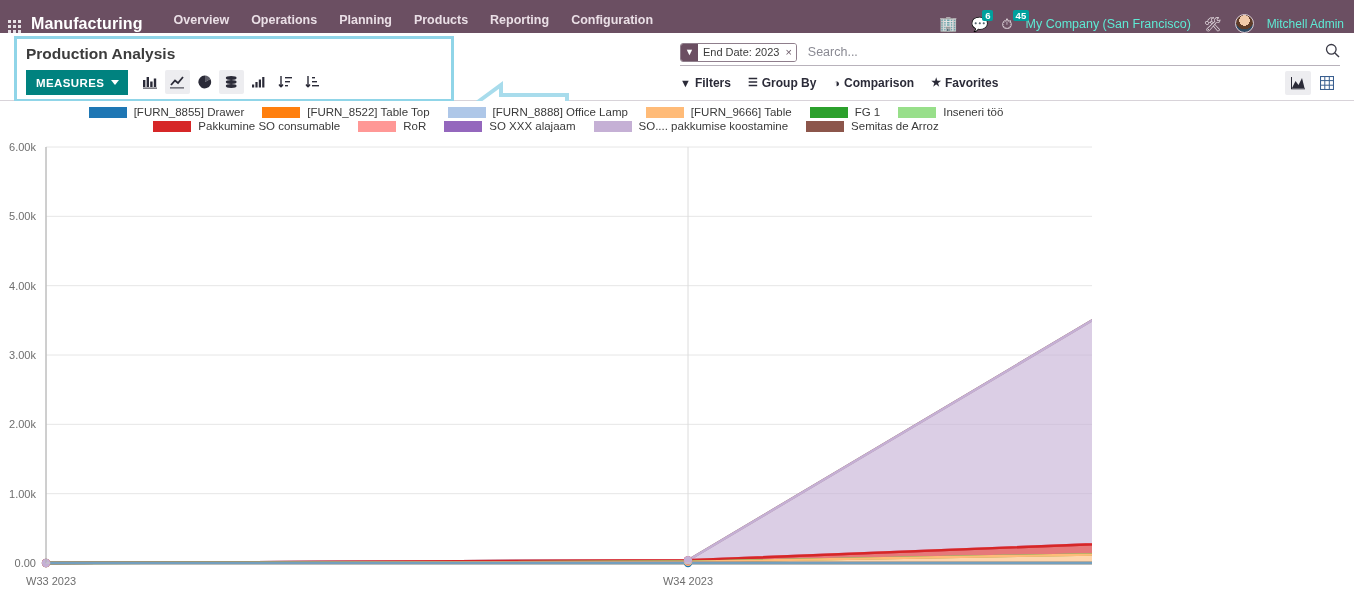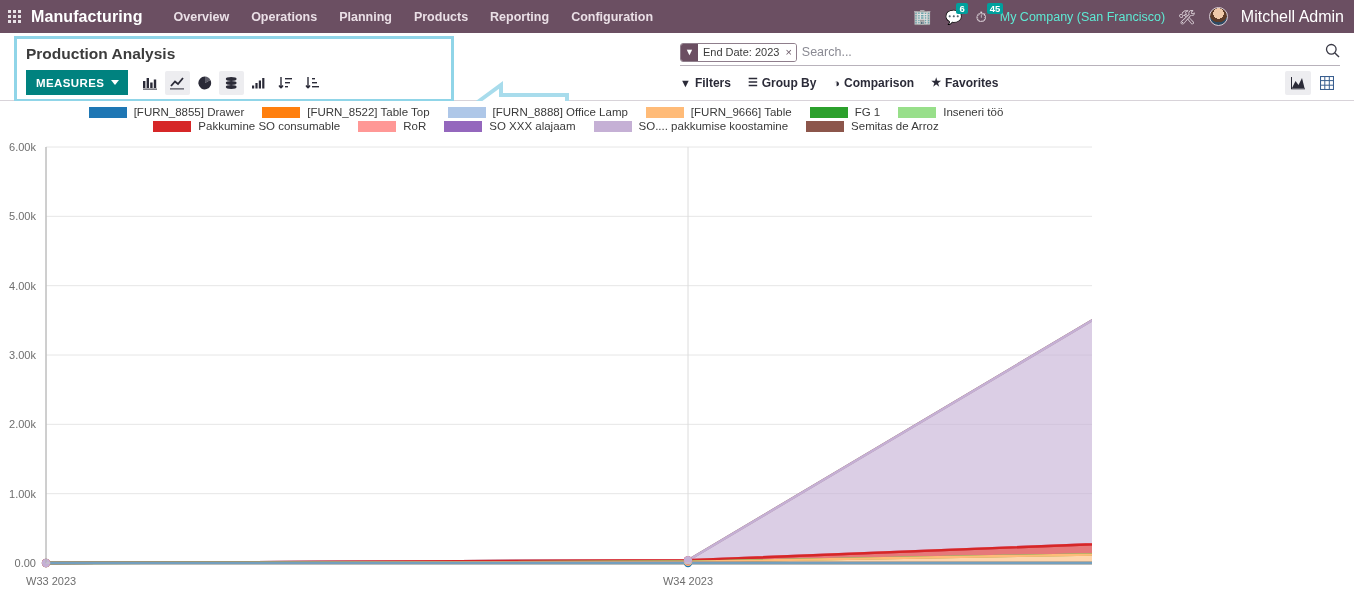--- a/index.html
+++ b/index.html
@@ -9,21 +9,21 @@
     background: #ffffff;
     font-family: "Liberation Sans", sans-serif;
     overflow: hidden;
   }
 
   
   .navbar {
     height: 33px;
     background: #6b4f62;
     display: flex;
-    align-items: center;
+    align-items: flex-end;
     padding: 0 10px 0 8px;
     color: #f2eef1;
     font-size: 13px;
     position: relative;
   }
   .apps-grid {
     display: grid;
     grid-template-columns: repeat(3, 3px);
     grid-template-rows: repeat(3, 3px);
     gap: 2px;
@@ -67,21 +67,21 @@
     font-weight: bold;
   }
   .company-name { color: #5eead4; white-space: nowrap; font-size: 12.5px; }
   .avatar {
     width: 19px; height: 19px; border-radius: 50%;
     background: radial-gradient(circle at 50% 32%, #f0c9a8 0 36%, #5d3b28 37% 62%, #2e4a63 63%);
     border: 1px solid #d9cdd5;
     display: inline-block;
     vertical-align: middle;
   }
-  .user-name { color: #ffffff; font-size: 16px; white-space: nowrap; }
+  .user-name { color: #5eead4; font-size: 12px; white-space: nowrap; }
 
   
   .control-panel {
     height: 68px;
     background: #ffffff;
     border-bottom: 1px solid #d8d3d9;
     display: flex;
     position: relative;
   }
   .cp-left { width: 672px; position: relative; padding: 6px 0 0 18px; }
@@ -97,21 +97,21 @@
   .page-title {
     font-size: 15.5px;
     color: #3c3c3c;
     line-height: 18px;
     margin: 6px 0 0 8px;
     font-weight: bold;
   }
 
   .cp-buttons {
     display: flex;
-    align-items: flex-end;
+    align-items: flex-start;
     margin: 7px 0 0 8px;
     gap: 0;
   }
   .btn-measures {
     background: #00827f;
     color: #ffffff;
     border: none;
     font-size: 11.5px;
     font-weight: bold;
     letter-spacing: .4px;
@@ -194,21 +194,21 @@
     font-size: 11px; cursor: pointer;
   }
   .search-input {
     border: none;
     outline: none;
     flex: 1;
     font-size: 12.5px;
     color: #2b2b38;
     background: transparent;
     font-family: "Liberation Sans", sans-serif;
-    padding-left: 4px;
+    padding-left: 10px;
   }
   .search-input::placeholder { color: #8a8a93; }
   .search-glass { color: #3a3a46; font-size: 14px; cursor: pointer; padding-left: 6px; }
 
   .filter-row {
     display: flex;
     align-items: center;
     height: 30px;
     padding-top: 3px;
   }

